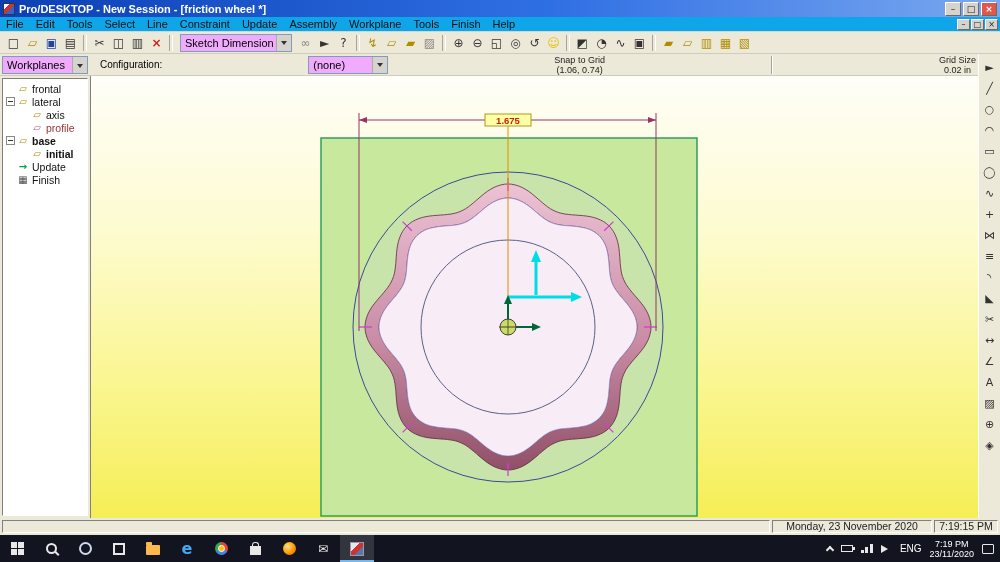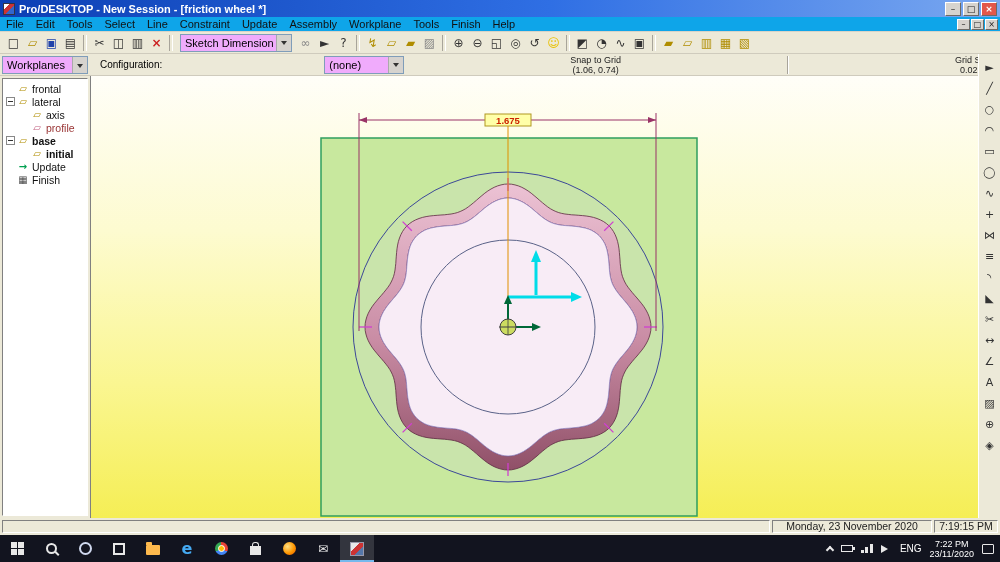--- a/index.html
+++ b/index.html
@@ -40,21 +40,21 @@
   .combo-text{flex:1;padding:0 4px;white-space:nowrap;overflow:hidden;}
   .combo-btn{width:15px;height:16px;background:#d6d3ce;border-left:1px solid #aaa;display:flex;align-items:center;justify-content:center;}
   .tri{width:0;height:0;border:3px solid transparent;border-top:4px solid #333;margin-top:4px;}
   .dim-combo{width:112px;margin:0 4px;}
 
   .toolbar2{position:absolute;left:0;top:54px;width:1000px;height:22px;background:#ece9d8;
     display:flex;align-items:center;font-size:10px;border-bottom:1px solid #cfcbbd;justify-content:space-between;}
   .wp-combo{position:absolute;left:2px;top:2px;width:86px;}
   .cfg-label{margin-left:100px;margin-right:4px;}
   .cfg-combo{width:80px;}
-  .t2block{text-align:center;font-size:9px;line-height:10px;margin:0 8px;color:#222;}
+  .t2block{text-align:center;font-size:9px;line-height:10px;margin:0 24px;color:#222;}
   .t2sep{width:2px;height:18px;border-left:1px solid #a8a49a;border-right:1px solid #fff;}
 
   
   .tree{position:absolute;left:2px;top:78px;width:86px;height:438px;background:#fff;
     border:1px solid;border-color:#808080 #fff #fff #808080;overflow:hidden;font-size:10.5px;padding-top:3px;}
   .tree-row{display:flex;align-items:center;height:13px;padding-left:3px;white-space:nowrap;}
   .tree-row.lvl1{padding-left:17px;}
   .exp{width:9px;height:9px;flex:none;margin-right:2px;position:relative;}
   .exp.box{border:1px solid #888;background:#fff;}
   .exp.box::after{content:"";position:absolute;left:1px;right:1px;top:3px;height:1px;background:#333;}
@@ -497,20 +497,20 @@
           <span class="tb-ico k-prodesk"></span>
         </button>
       </div>
     <div class="tray">
       <span class="k-chev"></span>
       <span class="k-batt"></span>
       <span class="k-net"></span>
       <span class="k-vol"></span>
       <span class="lang">ENG</span>
       <span class="clock">
-        <div>7:22 PM</div>
+        <div>7:19 PM</div>
         <div>23/11/2020</div>
       </span>
       <span class="k-notif"></span>
     </div>
   </div>
 
 </div>
 
 </body></html>

